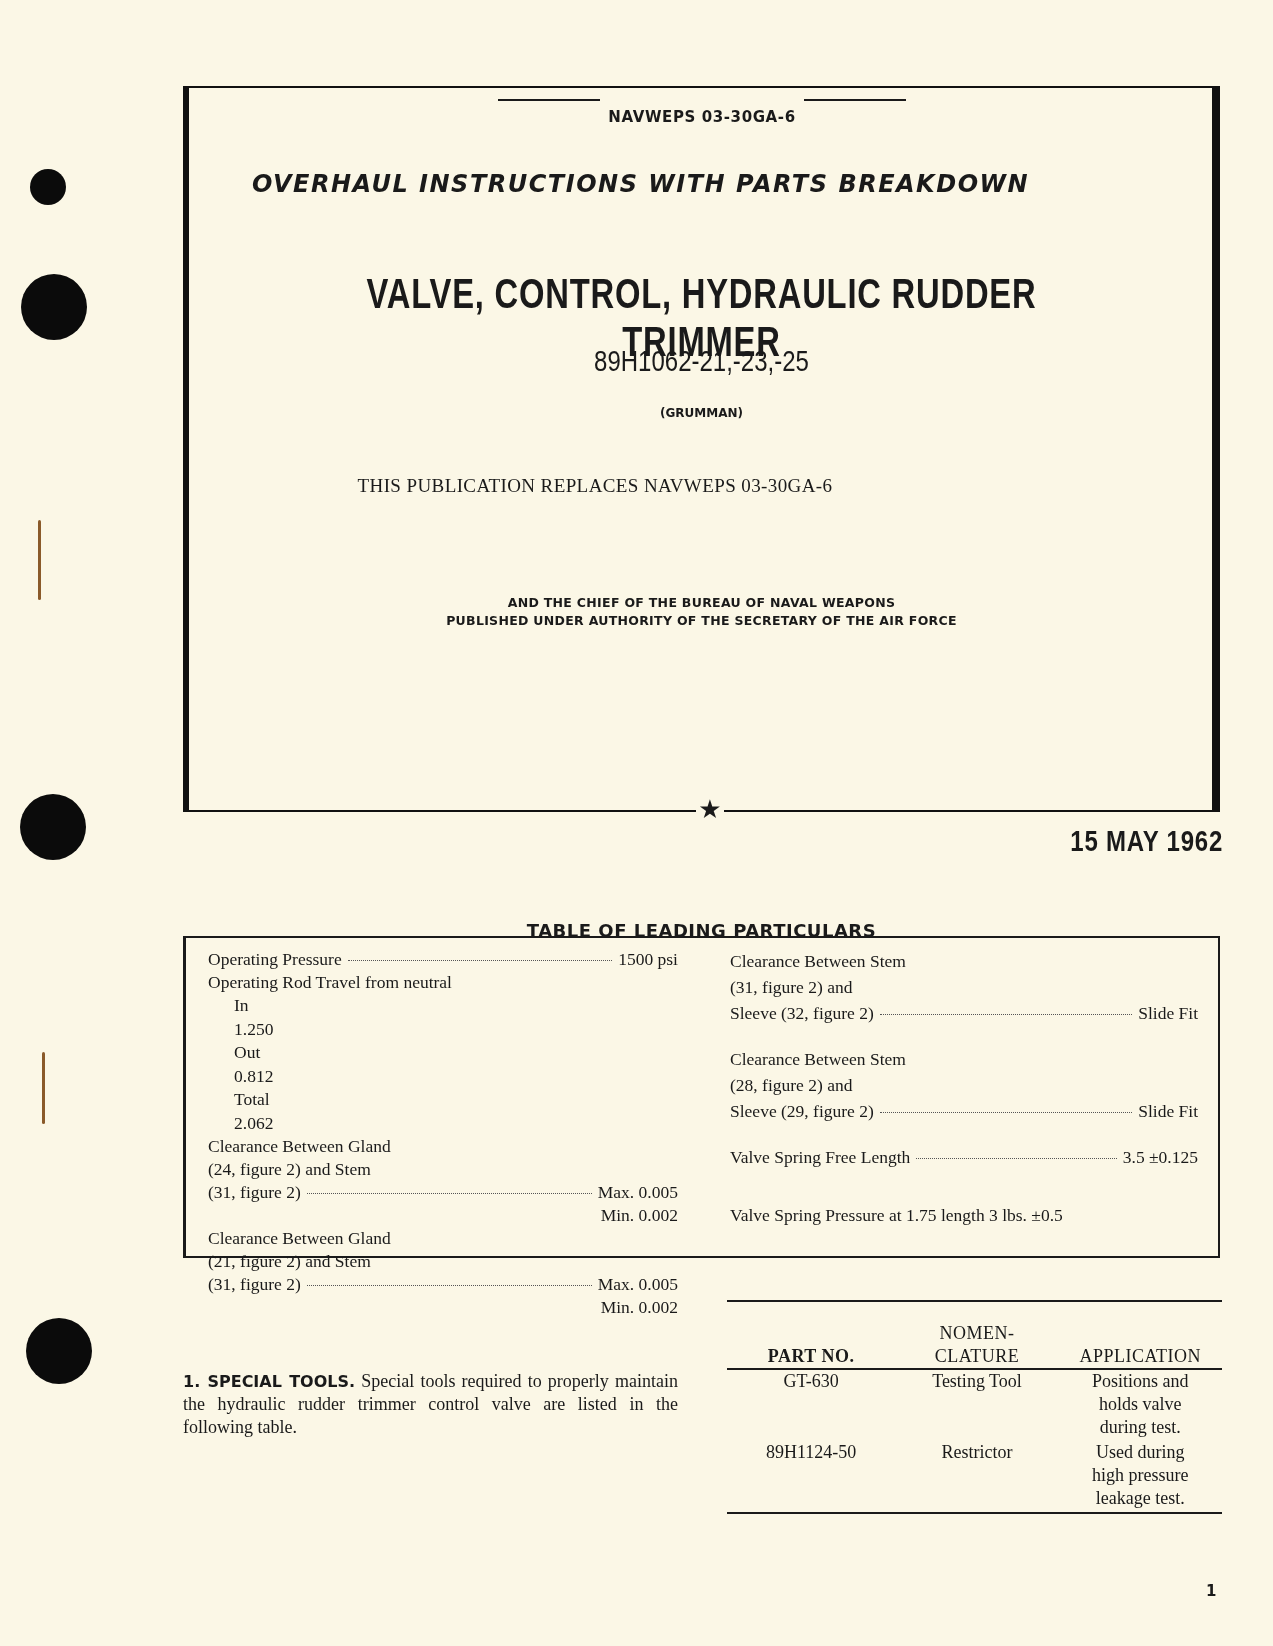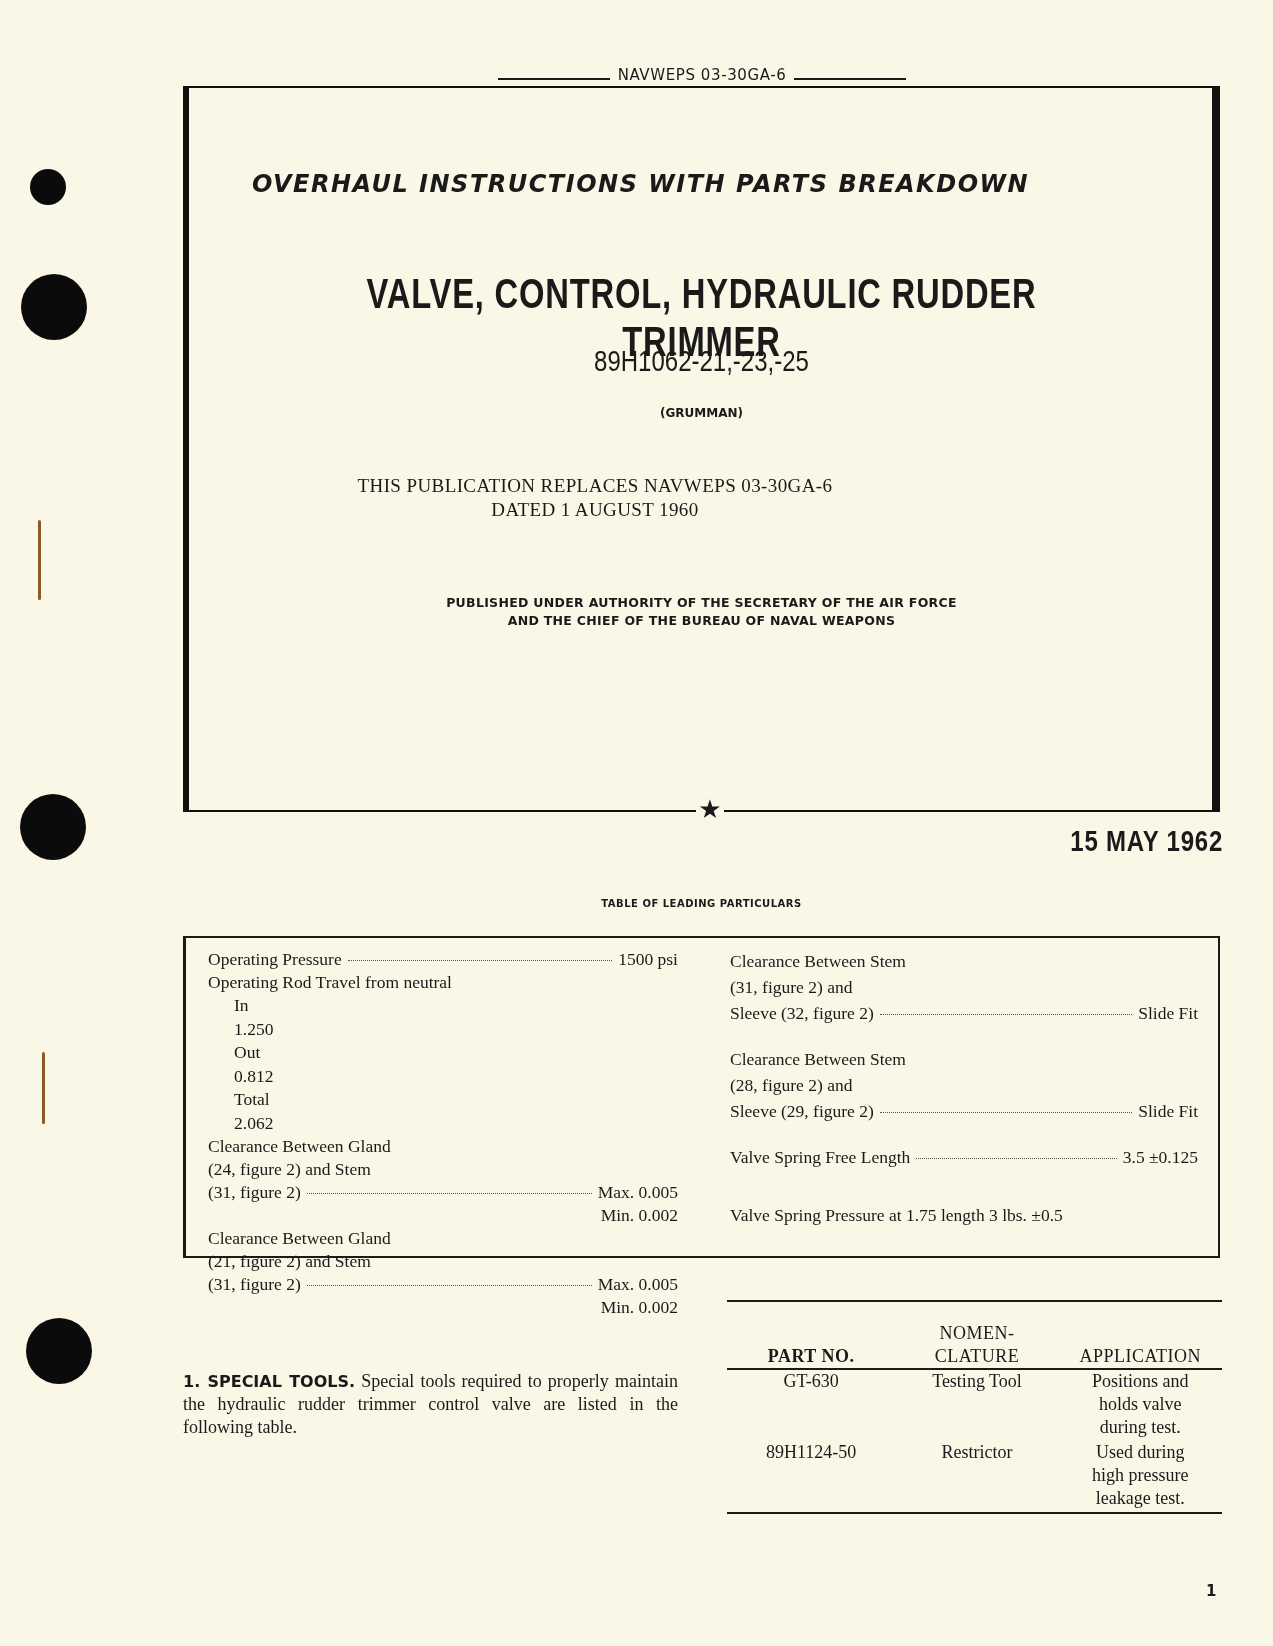--- a/index.html
+++ b/index.html
@@ -9,37 +9,37 @@
   .sans { font-family: "DejaVu Sans", "Liberation Sans", sans-serif; }
   .cond { font-family: "Liberation Sans", sans-serif; }
 
   
   .hole { position: absolute; border-radius: 50%; background: #0b0b0b; }
   .mark { position: absolute; width: 3px; background: #8a5a2a; border-radius: 2px; }
 
   
   .pubnum { position: absolute; top: 66px; left: 498px; width: 408px; display: flex; align-items: center; gap: 8px; }
   .pubnum .rule { flex: 1; height: 2px; background: #1a1a1a; margin-top: 8px; }
-  .pubnum span { font-size: 15px; font-weight: normal; letter-spacing: 0.6px; }
+  .pubnum span { font-size: 15px; font-weight: bold; letter-spacing: 0.6px; margin-top: 42px; }
 
   
   .titlebox { position: absolute; left: 183px; top: 86px; width: 1037px; height: 726px;
     border-left: 6px solid #111; border-right: 8px solid #111; border-top: 2px solid #111; border-bottom: 2px solid #111; }
   .star { position: absolute; left: 696px; top: 796px; width: 28px; height: 28px; font-size: 26px; line-height: 28px; text-align: center; background: #fbf7e6; }
 
   .t-overhaul { position: absolute; top: 170px; left: 183px; width: 915px; text-align: center; font-size: 24px; font-weight: bold; font-style: italic; letter-spacing: 1.5px; }
   .t-main { position: absolute; top: 270px; left: 183px; width: 1037px; text-align: center; font-size: 42px; font-weight: bold; transform: scaleX(0.78); letter-spacing: 1px; }
   .t-part { position: absolute; top: 344px; left: 183px; width: 1037px; text-align: center; font-size: 30px; transform: scaleX(0.8); }
   .t-mfr { position: absolute; top: 406px; left: 183px; width: 1037px; text-align: center; font-size: 12px; font-weight: bold; }
   .t-replace { position: absolute; top: 474px; left: 183px; width: 824px; text-align: center; font-size: 19px; line-height: 24px; letter-spacing: 0.4px; }
   .t-auth { position: absolute; top: 594px; left: 183px; width: 1037px; text-align: center; font-size: 12.5px; font-weight: bold; line-height: 18px; letter-spacing: 0.3px; }
 
   .date { position: absolute; top: 824px; right: 50px; font-size: 30px; font-weight: bold; transform: scaleX(0.8); transform-origin: right; letter-spacing: 1px; }
 
-  .tlp-title { position: absolute; top: 898px; left: 183px; width: 1037px; text-align: center; font-size: 10px; font-weight: bold; letter-spacing: 0.5px; }
+  .tlp-title { position: absolute; top: 920px; left: 183px; width: 1037px; text-align: center; font-size: 18px; font-weight: bold; letter-spacing: 0.5px; }
 
   
   .tlp { position: absolute; left: 183px; top: 936px; width: 1037px; height: 322px; border: 2px solid #1a1a1a; border-left-width: 3px; }
   .col { position: absolute; top: 10px; font-size: 17.5px; line-height: 23px; }
   .col.left { left: 22px; width: 470px; }
   .col.right { left: 544px; width: 468px; }
   .row { display: flex; align-items: baseline; white-space: nowrap; }
   .row .lbl { flex: 0 0 auto; }
   .row .dots { flex: 1 1 auto; border-bottom: 1.5px dotted #555; margin: 0 6px; transform: translateY(-4px); }
   .row .val { flex: 0 0 auto; text-align: right; }
@@ -76,25 +76,24 @@
 
 <div class="titlebox"></div>
 <div class="star">★</div>
 
 <div class="t-overhaul sans">OVERHAUL INSTRUCTIONS WITH PARTS BREAKDOWN</div>
 <div class="t-main cond">VALVE, CONTROL, HYDRAULIC RUDDER TRIMMER</div>
 <div class="t-part cond">89H1062-21,-23,-25</div>
 <div class="t-mfr sans">(GRUMMAN)</div>
 <div class="t-replace">
   <div>THIS PUBLICATION REPLACES NAVWEPS 03-30GA-6</div>
-  <div>DATED 1 AUGUST 1960</div>
 </div>
 <div class="t-auth sans">
+  <div>AND THE CHIEF OF THE BUREAU OF NAVAL WEAPONS</div>
   <div>PUBLISHED UNDER AUTHORITY OF THE SECRETARY OF THE AIR FORCE</div>
-  <div>AND THE CHIEF OF THE BUREAU OF NAVAL WEAPONS</div>
 </div>
 
 <div class="date cond">15 MAY 1962</div>
 
 <div class="tlp-title sans">TABLE OF LEADING PARTICULARS</div>
 <div class="tlp">
   <div class="col left">
     <div class="row">
       <span class="lbl">Operating Pressure</span>
       <span class="dots"></span>

